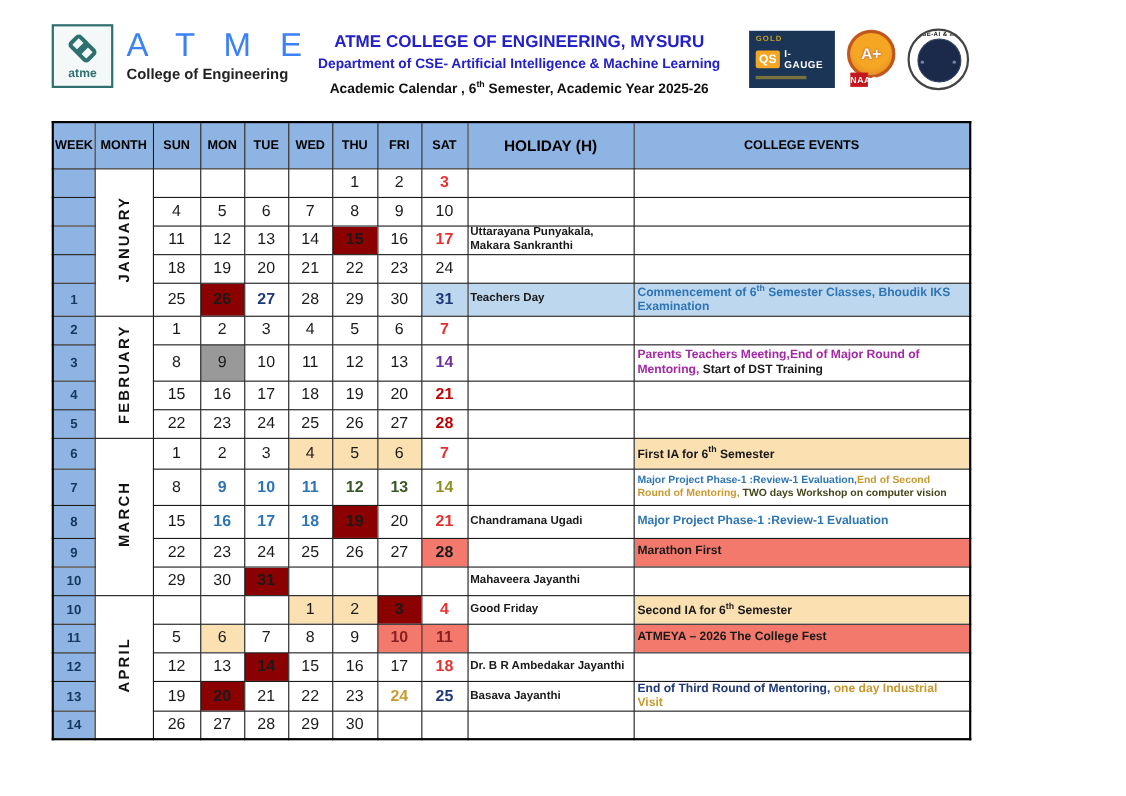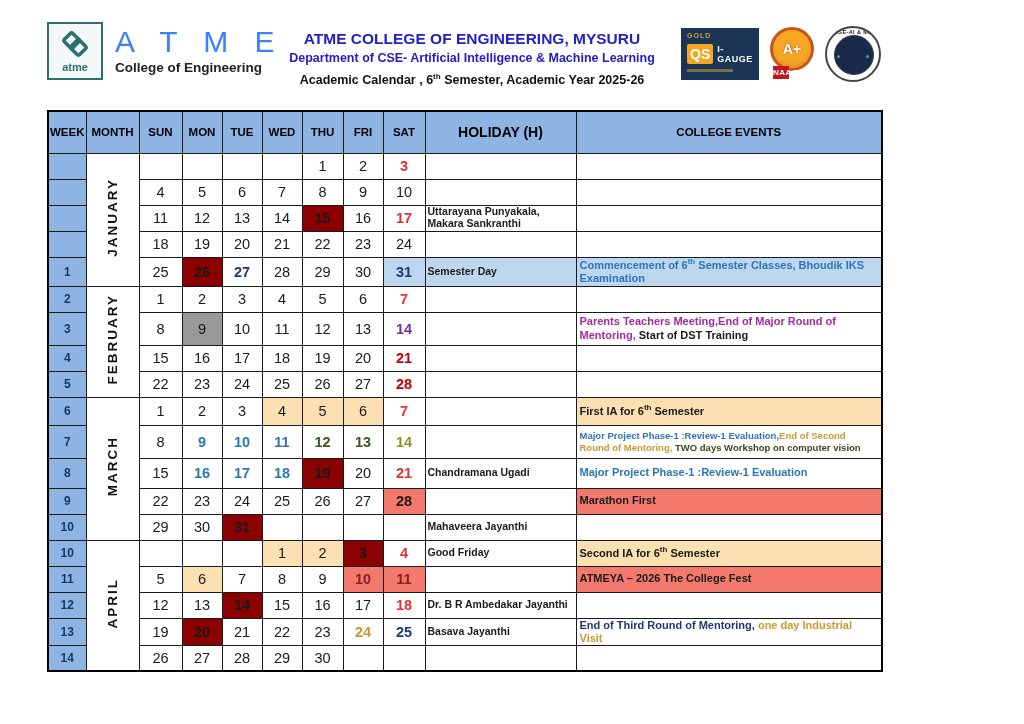--- a/index.html
+++ b/index.html
@@ -26,21 +26,21 @@
   .titles{position:absolute;left:190px;top:12px;width:470px;text-align:center;}
   .t1{font-size:15.5px;font-weight:bold;}
   .t2{font-size:12.5px;font-weight:bold;margin-top:3px;}
   .t3{font-size:12.5px;font-weight:bold;color:#111;margin-top:7px;}
   .t3 sup, .evt sup{font-size:8px;}
 
   .badges{position:absolute;right:0;top:8px;display:flex;align-items:center;gap:8px;}
   .qs-badge{width:78px;height:52px;background:#1B3557;color:#fff;box-sizing:border-box;padding:4px 6px;}
   .qs-tier{font-size:7px;font-weight:bold;color:#C9A227;letter-spacing:1px;}
   .qs-row{display:flex;align-items:center;margin-top:5px;}
-  .qs-sq{background:#F5A623;color:#fff;font-size:14px;font-weight:bold;padding:2px 3px;border-radius:2px;}
+  .qs-sq{background:#F5A623;color:#fff;font-size:11px;font-weight:bold;padding:2px 3px;border-radius:2px;}
   .qs-name{font-size:9px;font-weight:bold;margin-left:4px;letter-spacing:0.5px;}
   .qs-line{margin-top:5px;height:3px;width:46px;background:#C9A227;opacity:0.55;}
   .naac-badge{position:relative;width:50px;height:54px;}
   .naac-circle{
     position:absolute;left:3px;top:0;width:44px;height:44px;border-radius:50%;
     background:radial-gradient(circle at 50% 40%, #F5A623 55%, #D97B29 100%);
     border:3px solid #C2571B;box-sizing:border-box;
     display:flex;align-items:center;justify-content:center;
   }
   .naac-grade{color:#fff;font-weight:bold;font-size:14px;text-shadow:0 0 2px #a33;}
@@ -222,21 +222,21 @@
           </tr>
           <tr>
             <td class="wk">1</td>
             <td class="day">25</td>
             <td class="day colored" style="background: rgb(139, 0, 0); color: rgb(26, 26, 26);">26</td>
             <td class="day colored" style="color: rgb(31, 56, 120);">27</td>
             <td class="day">28</td>
             <td class="day">29</td>
             <td class="day">30</td>
             <td class="day colored" style="background: rgb(189, 215, 238); color: rgb(31, 56, 120);">31</td>
-            <td class="hol" style="background: rgb(189, 215, 238);">Semester Day</td>
+            <td class="hol" style="background: rgb(189, 215, 238);">Teachers Day</td>
             <td class="evt" style="background: rgb(189, 215, 238);"><span style="color: rgb(46, 117, 182);">Commencement of 6<sup>th</sup> Semester Classes, Bhoudik IKS Examination</span></td>
           </tr>
           <tr>
             <td class="wk">2</td>
             <td class="month" rowspan="4"><span>FEBRUARY</span></td>
             <td class="day">1</td>
             <td class="day">2</td>
             <td class="day">3</td>
             <td class="day">4</td>
             <td class="day">5</td>

